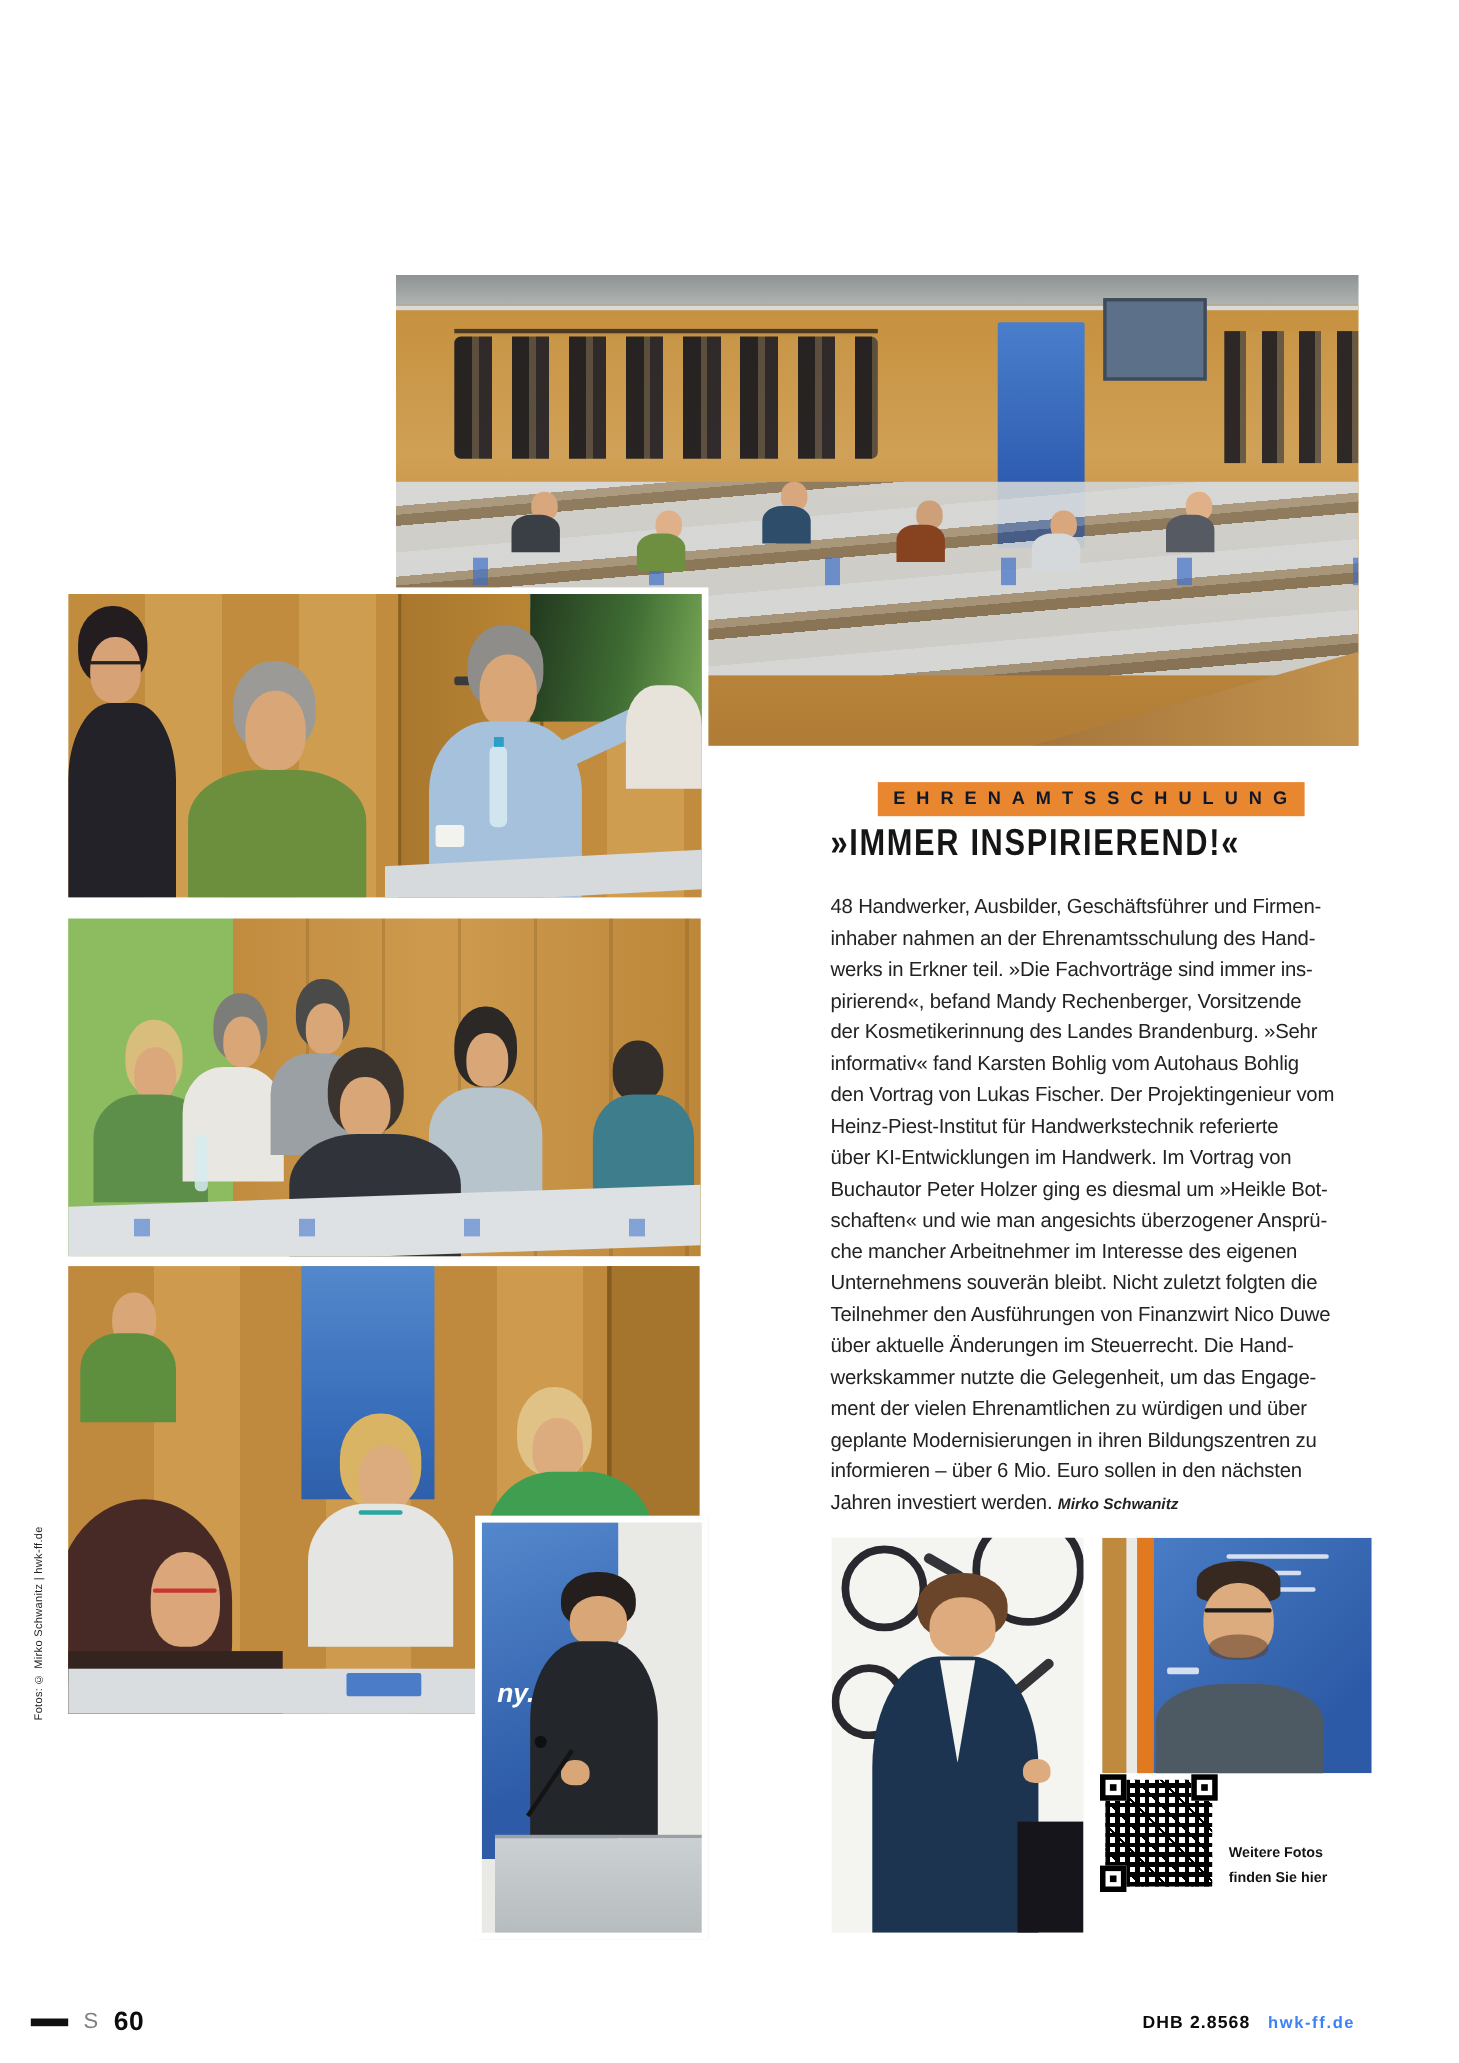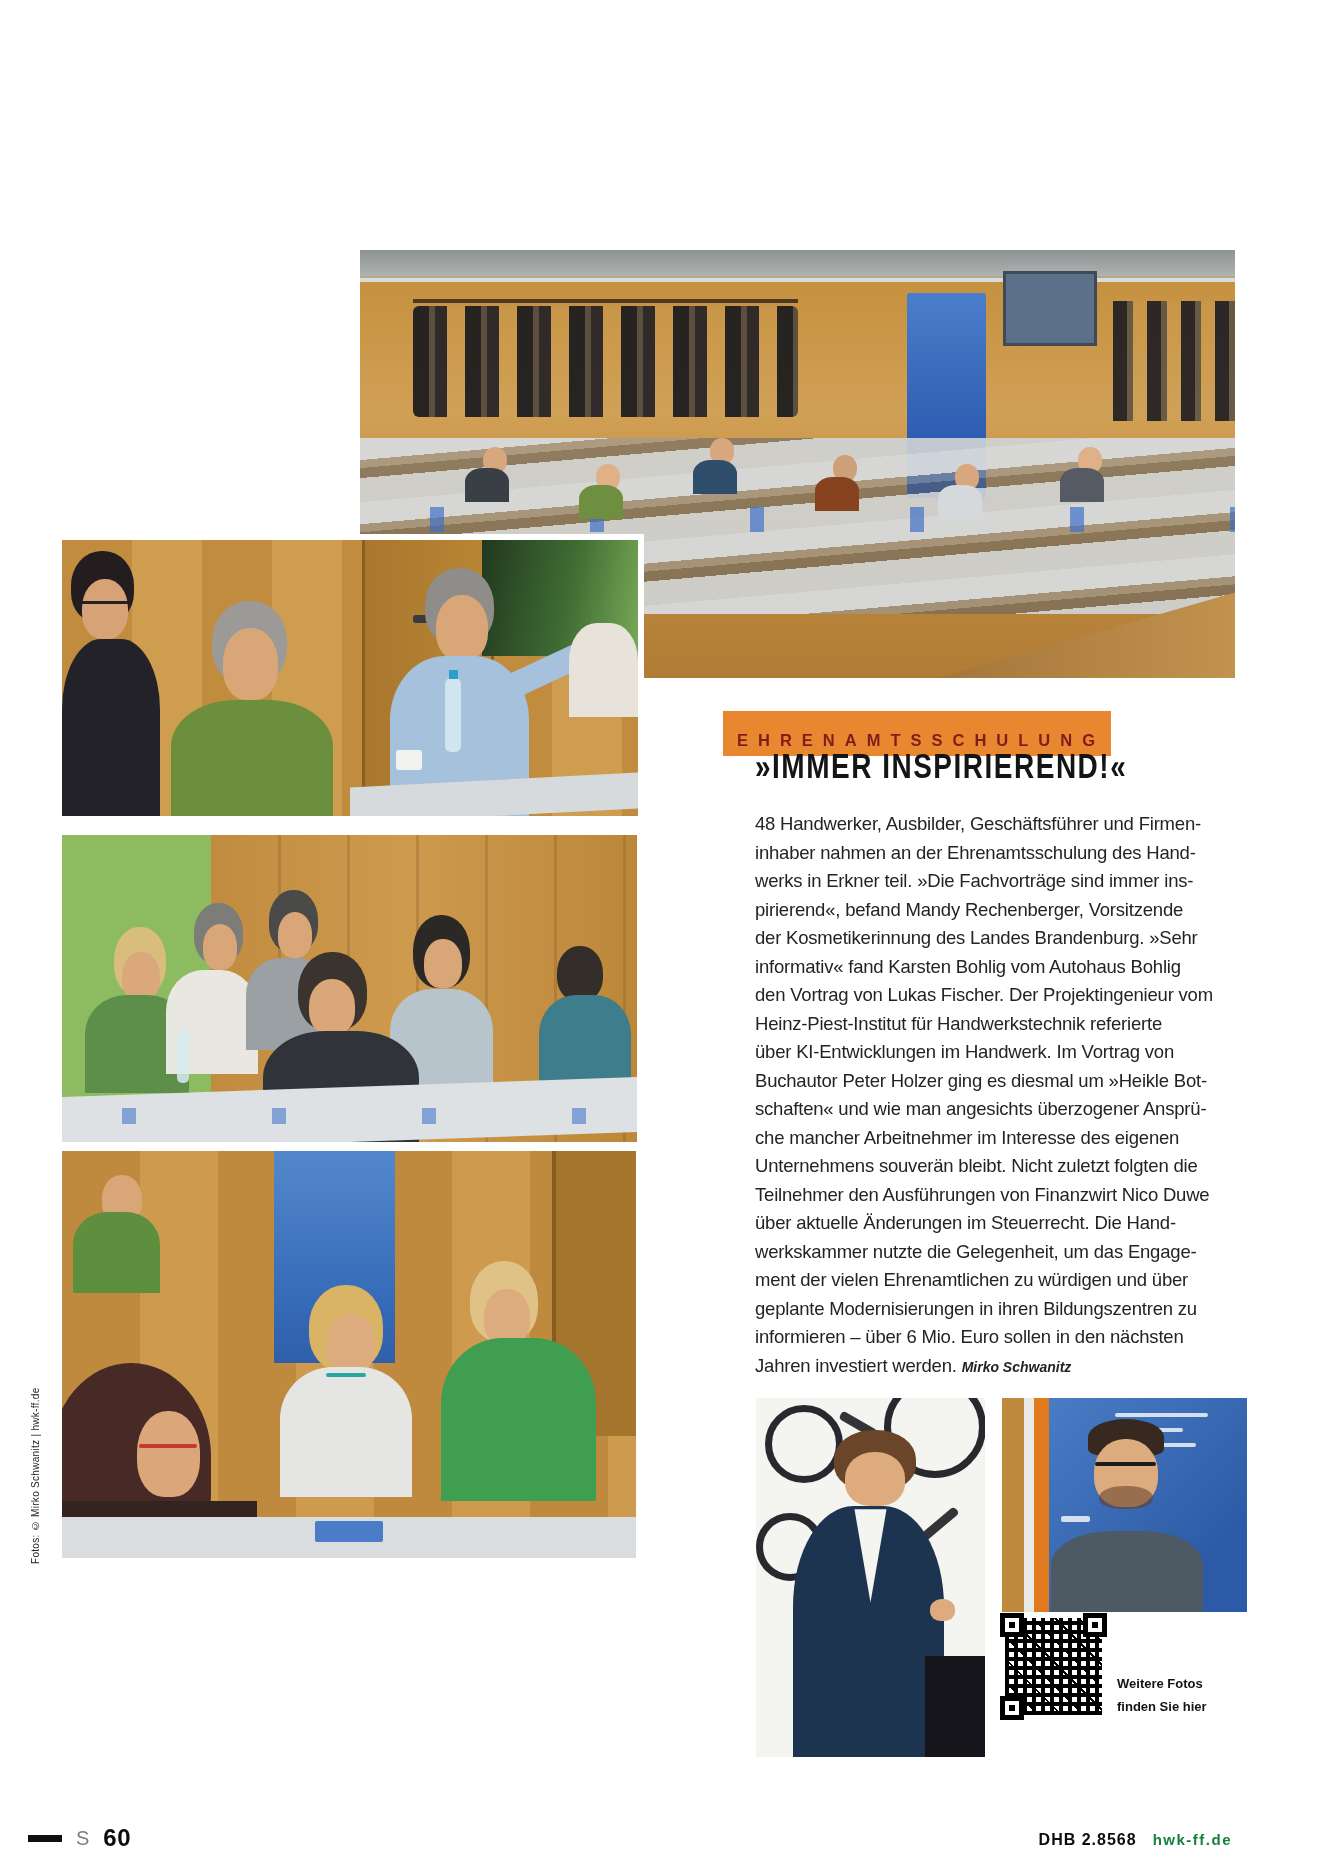--- a/index.html
+++ b/index.html
@@ -77,22 +77,22 @@
   #photo6 .dark{right:0;bottom:0;width:26%;height:28%;background:#15151b;}
 
   
   #photo7{left:1002px;top:1398px;width:245px;height:214px;background:#e9e9e6;}
   #photo7 .wood{left:0;top:0;width:9%;height:100%;background:#bf8a3e;}
   #photo7 .panel{left:13%;right:0;top:0;bottom:0;background:linear-gradient(135deg,#4a7ec6,#2d5aa6 80%);}
   #photo7 .orange{left:13%;top:0;width:6%;height:100%;background:#e17a1e;}
   #photo7 .wbar{background:rgba(255,255,255,.78);height:4px;border-radius:2px;}
 
   
-  #tag{left:723px;top:711px;background:#e8872f;color:#7f1d1d;font-weight:bold;
-    font-size:16.5px;letter-spacing:10px;padding:20px 6px 6px 14px;}
+  #tag{left:798px;top:711px;background:#e8872f;color:#0f172a;font-weight:bold;
+    font-size:16.5px;letter-spacing:10px;padding:6px 6px 6px 14px;}
   #headline{left:755px;top:747px;color:#151515;font-weight:800;font-size:28px;
     letter-spacing:1.5px;transform:scaleY(1.22);transform-origin:left top;white-space:nowrap;}
   #body-text{left:755px;top:810px;width:500px;color:#232323;font-size:18.5px;
     line-height:28.5px;letter-spacing:-0.2px;white-space:pre-line;margin:0;}
   #body-text .author{font-weight:bold;font-style:italic;font-size:14px;letter-spacing:0;}
 
   
   #caption-left{left:210px;top:1613px;width:220px;text-align:right;color:#141414;
     font-weight:bold;font-size:13px;line-height:23.2px;white-space:pre-line;}
   #qr-note{left:1117px;top:1672px;color:#141414;font-weight:bold;font-size:13px;
@@ -110,21 +110,21 @@
 
   
   #credit{left:30px;top:1378px;height:186px;writing-mode:vertical-rl;transform:rotate(180deg);
     font-size:10px;color:#222;letter-spacing:.3px;white-space:nowrap;}
   #footer-left{left:28px;top:1824px;display:flex;align-items:center;gap:14px;}
   #footer-left .dash{width:34px;height:7px;background:#101010;}
   #footer-left .s{color:#808080;font-size:20px;font-weight:400;}
   #footer-left .num{color:#0c0c0c;font-size:24px;font-weight:900;letter-spacing:.5px;}
   #footer-right{right:94px;top:1831px;display:flex;align-items:baseline;gap:16px;}
   #footer-right .issue{color:#0c0c0c;font-weight:800;font-size:16px;letter-spacing:1px;}
-  #footer-right .site{color:#15803d;font-weight:600;font-size:15px;letter-spacing:1.5px;}
+  #footer-right .site{color:#3b82f6;font-weight:600;font-size:15px;letter-spacing:1.5px;}
 </style>
 </head>
 <body>
 
 <div id="page">
 
   <div id="photo1" class="photo" aria-label="Wide view of seminar room with participants at tables, coat racks and blue banner">
     <div class="ceil-line"></div>
     <div class="coats-l"></div>
     <div class="coats-r"></div>
@@ -209,20 +209,31 @@
     <div class="head" style="left:73.5%;top:34%;width:8%;height:14%;background:#dcab7e"></div>
     <div class="torso" style="left:66%;top:46%;width:27%;height:40%;background:#3f9e4f"></div>
     <div class="head" style="left:-2%;top:52%;width:28%;height:46%;background:#472a25;border-radius:50% 50% 30% 30%"></div>
     <div class="head" style="left:13%;top:64%;width:11%;height:21%;background:#daa67a"></div>
     <div class="glasses-red"></div>
     <div style="left:0;bottom:0;width:34%;height:14%;background:#33241f"></div>
     <div class="tables"></div>
     <div class="card"></div>
   </div>
 
+  <div id="photo5" class="photo" aria-label="Speaker Lukas Fischer at podium with microphone">
+    <div class="panel"></div>
+    <div class="panel-txt">ny.</div>
+    <div class="head" style="left:36%;top:12%;width:34%;height:14%;background:#241f1c"></div>
+    <div class="head" style="left:40%;top:18%;width:26%;height:12%;background:#d9a678"></div>
+    <div class="torso" style="left:22%;top:29%;width:58%;height:48%;background:#23262b"></div>
+    <div class="head" style="left:36%;top:58%;width:13%;height:6%;background:#d9a678"></div>
+    <div class="mic"></div>
+    <div class="michead"></div>
+    <div class="podium"></div>
+  </div>
 
   <div id="photo6" class="photo" aria-label="Speaker Peter Holzer in navy blazer in front of patterned banner">
     <div class="ring" style="left:4%;top:2%;width:64px;height:64px"></div>
     <div class="ring" style="left:56%;top:-6%;width:88px;height:88px"></div>
     <div class="ring" style="left:0%;top:32%;width:54px;height:54px"></div>
     <div class="bar" style="left:36%;top:6%;width:40px;height:9px;transform:rotate(30deg)"></div>
     <div class="bar" style="left:70%;top:34%;width:46px;height:9px;transform:rotate(-40deg)"></div>
     <div class="head" style="left:34%;top:9%;width:36%;height:17%;background:#6a452a"></div>
     <div class="head" style="left:39%;top:15%;width:26%;height:15%;background:#ddab7e"></div>
     <div class="torso" style="left:16%;top:30%;width:66%;height:70%;background:#1d3450"></div>

